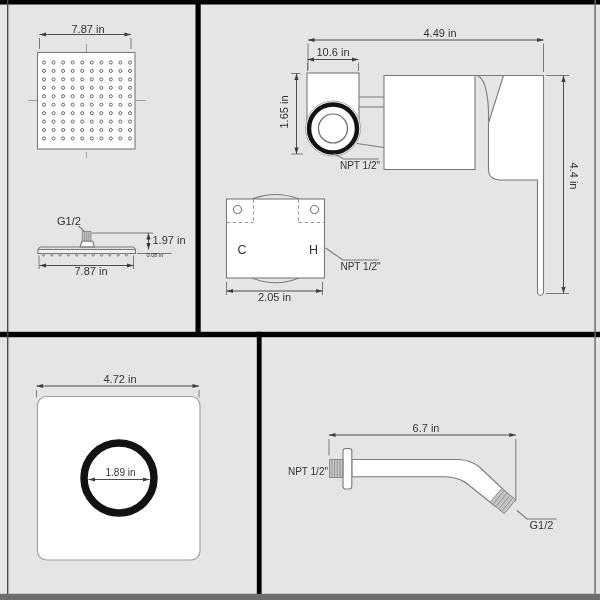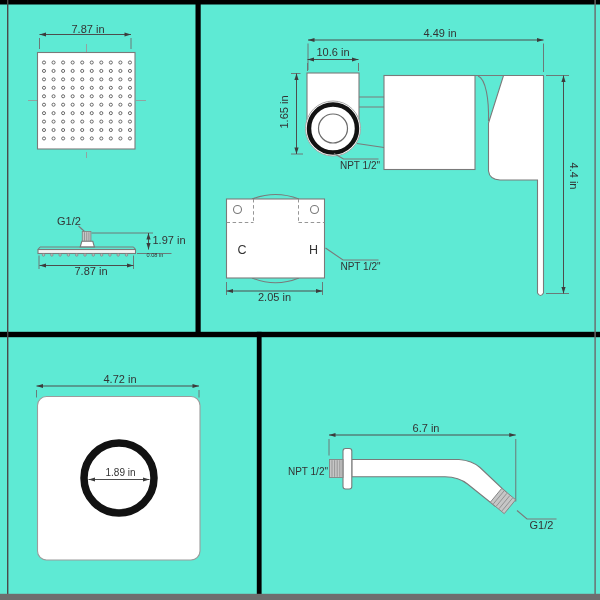--- a/index.html
+++ b/index.html
@@ -1,16 +1,16 @@
 <!DOCTYPE html>
 <html><head>
 <meta charset="utf-8">
 <style>
   html,body{margin:0;padding:0;background:#fff;}
-  .stage{position:relative;width:600px;height:600px;background:#5eead4;overflow:hidden;text-align:center;}
+  .stage{position:relative;width:600px;height:600px;background:#e5e5e5;overflow:hidden;text-align:center;}
   svg{position:absolute;left:0;top:0;}
   .part{stroke:#7a7a7a;stroke-width:1.1;fill:none;}
   .partf{stroke:#7a7a7a;stroke-width:1.1;fill:#ffffff;}
   .ext{stroke:#6d6d6d;stroke-width:0.9;fill:none;}
   .dimline{stroke:#4d4d4d;stroke-width:1;fill:none;}
   .dimarrow{fill:#3c3c3c;stroke:none;}
   .dash{stroke:#8a8a8a;stroke-width:0.9;fill:none;stroke-dasharray:3.5 2.6;}
   .cline{stroke:#9a9a9a;stroke-width:0.9;fill:none;stroke-dasharray:10 3 2 3;}
   .ring{stroke:#121212;fill:none;}
   .threadfill{fill:#c6c6c6;stroke:#848484;stroke-width:0.9;}

